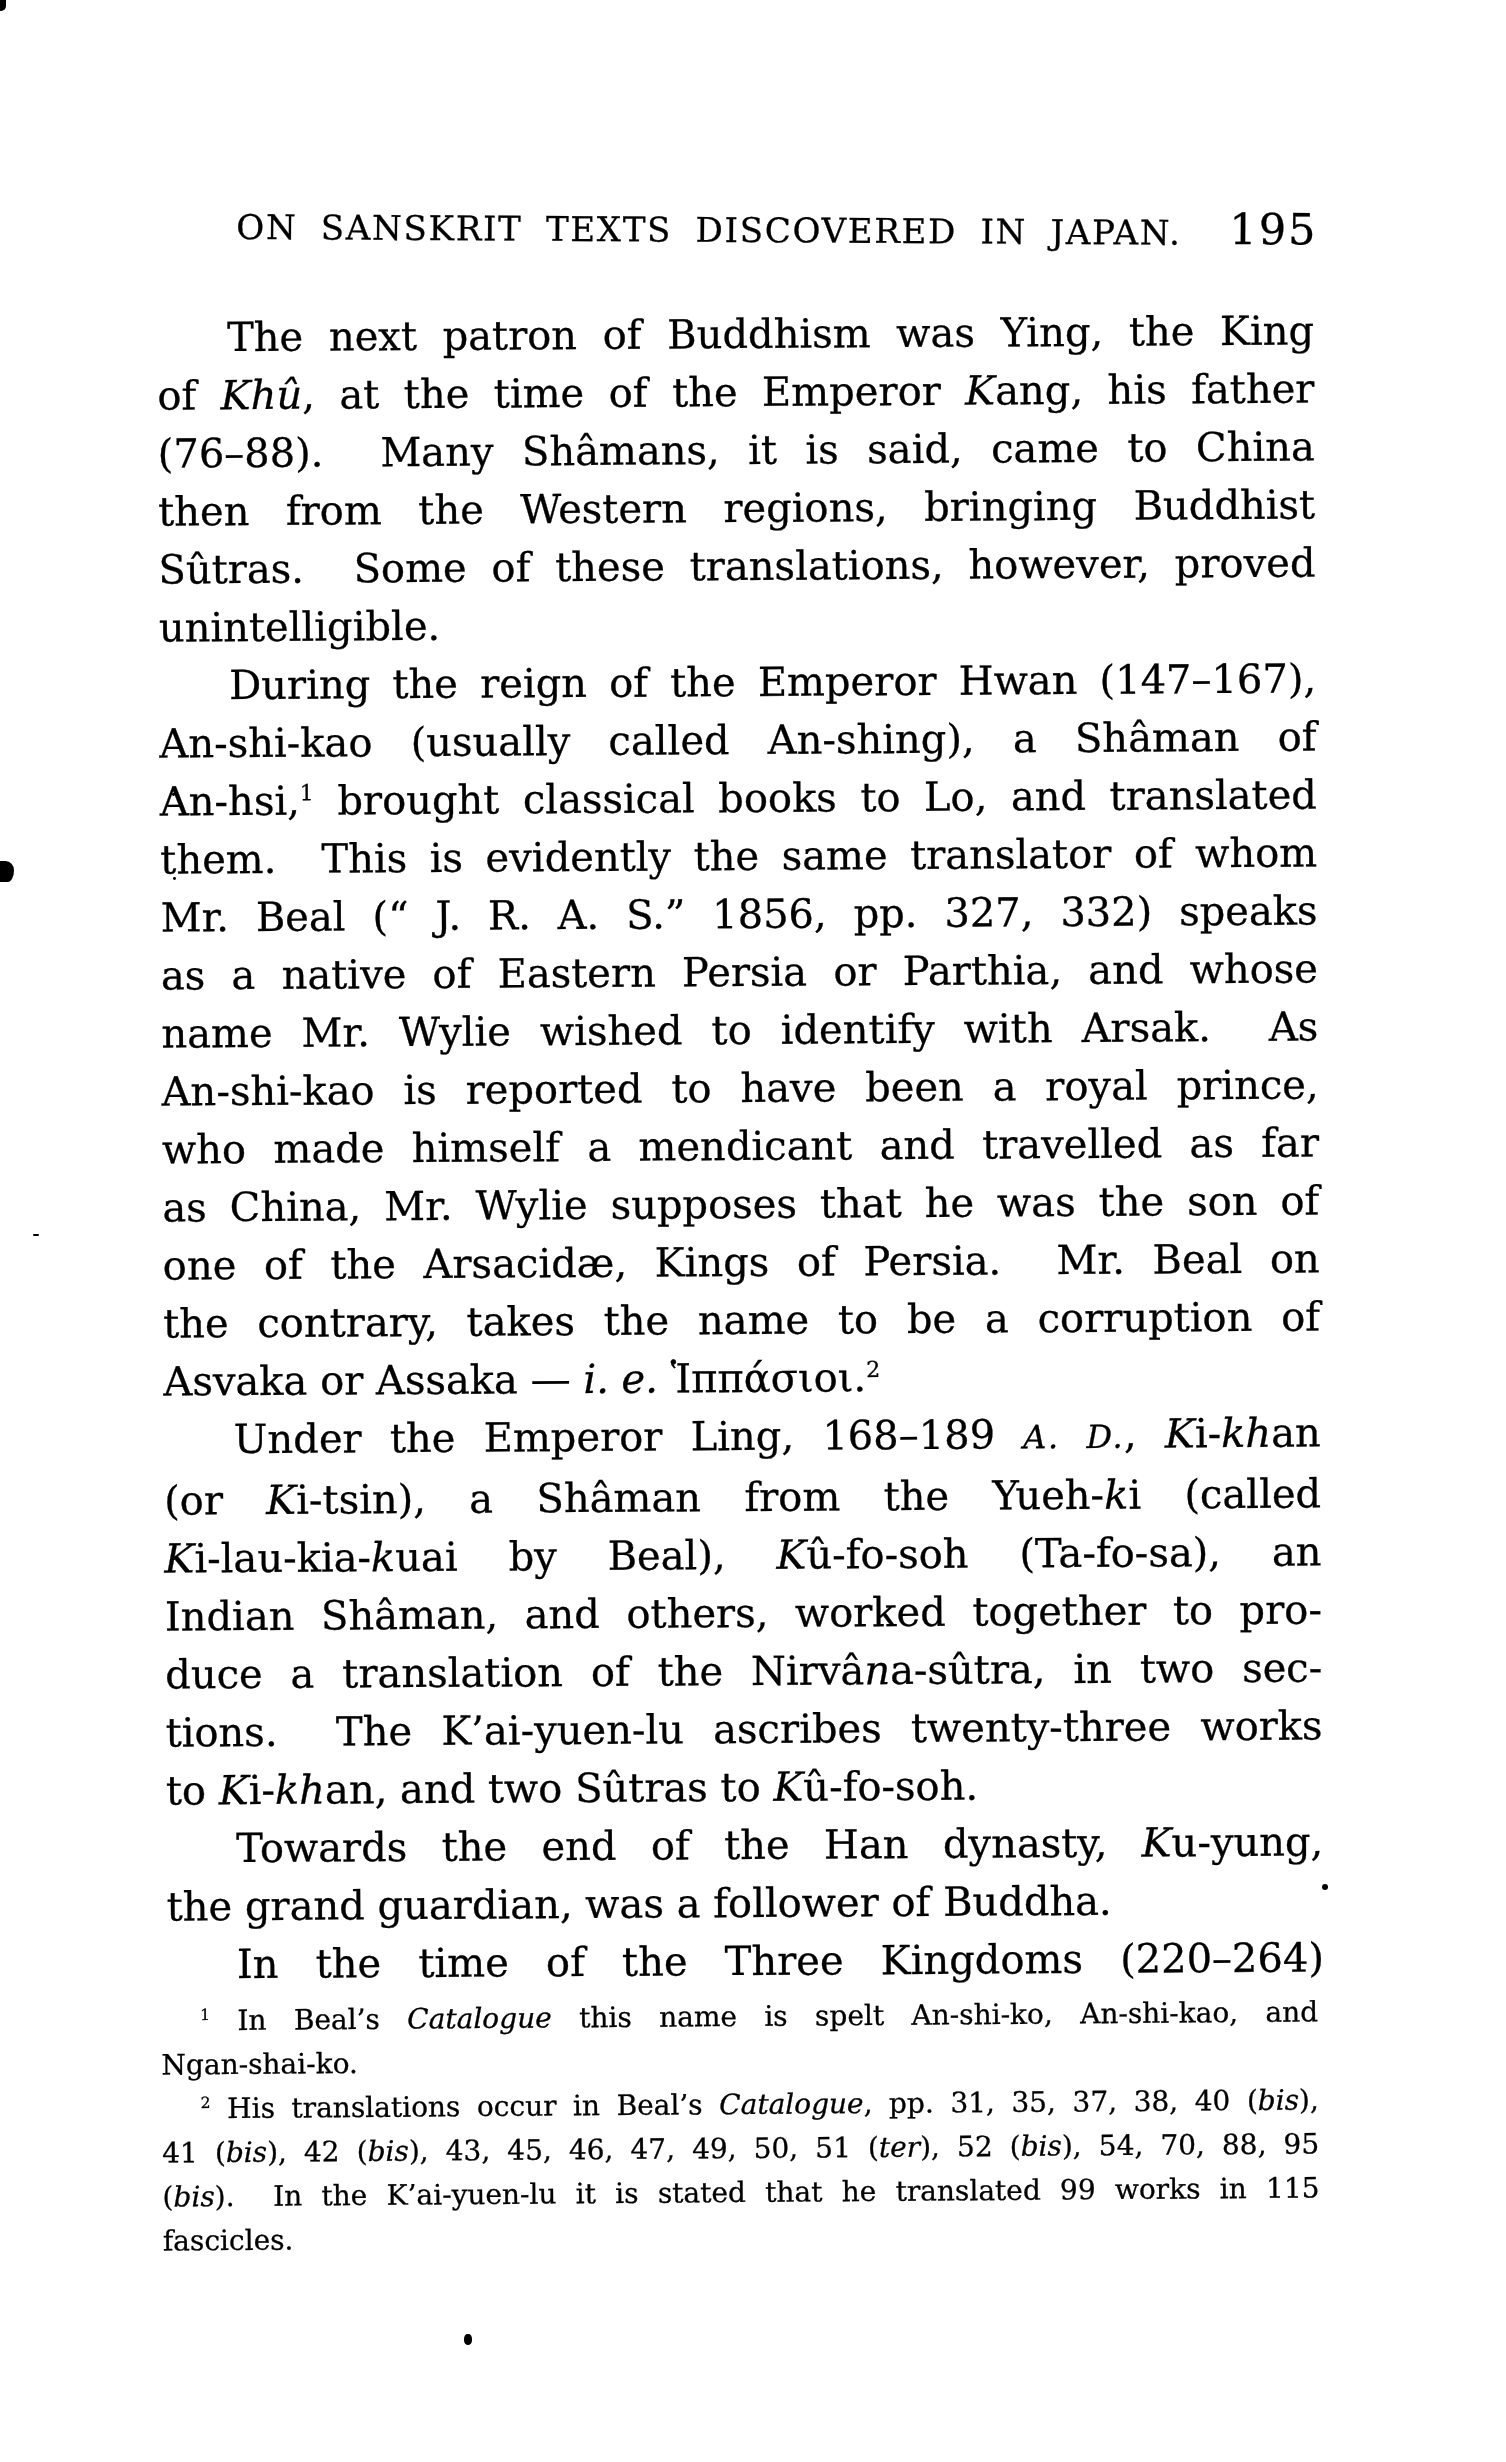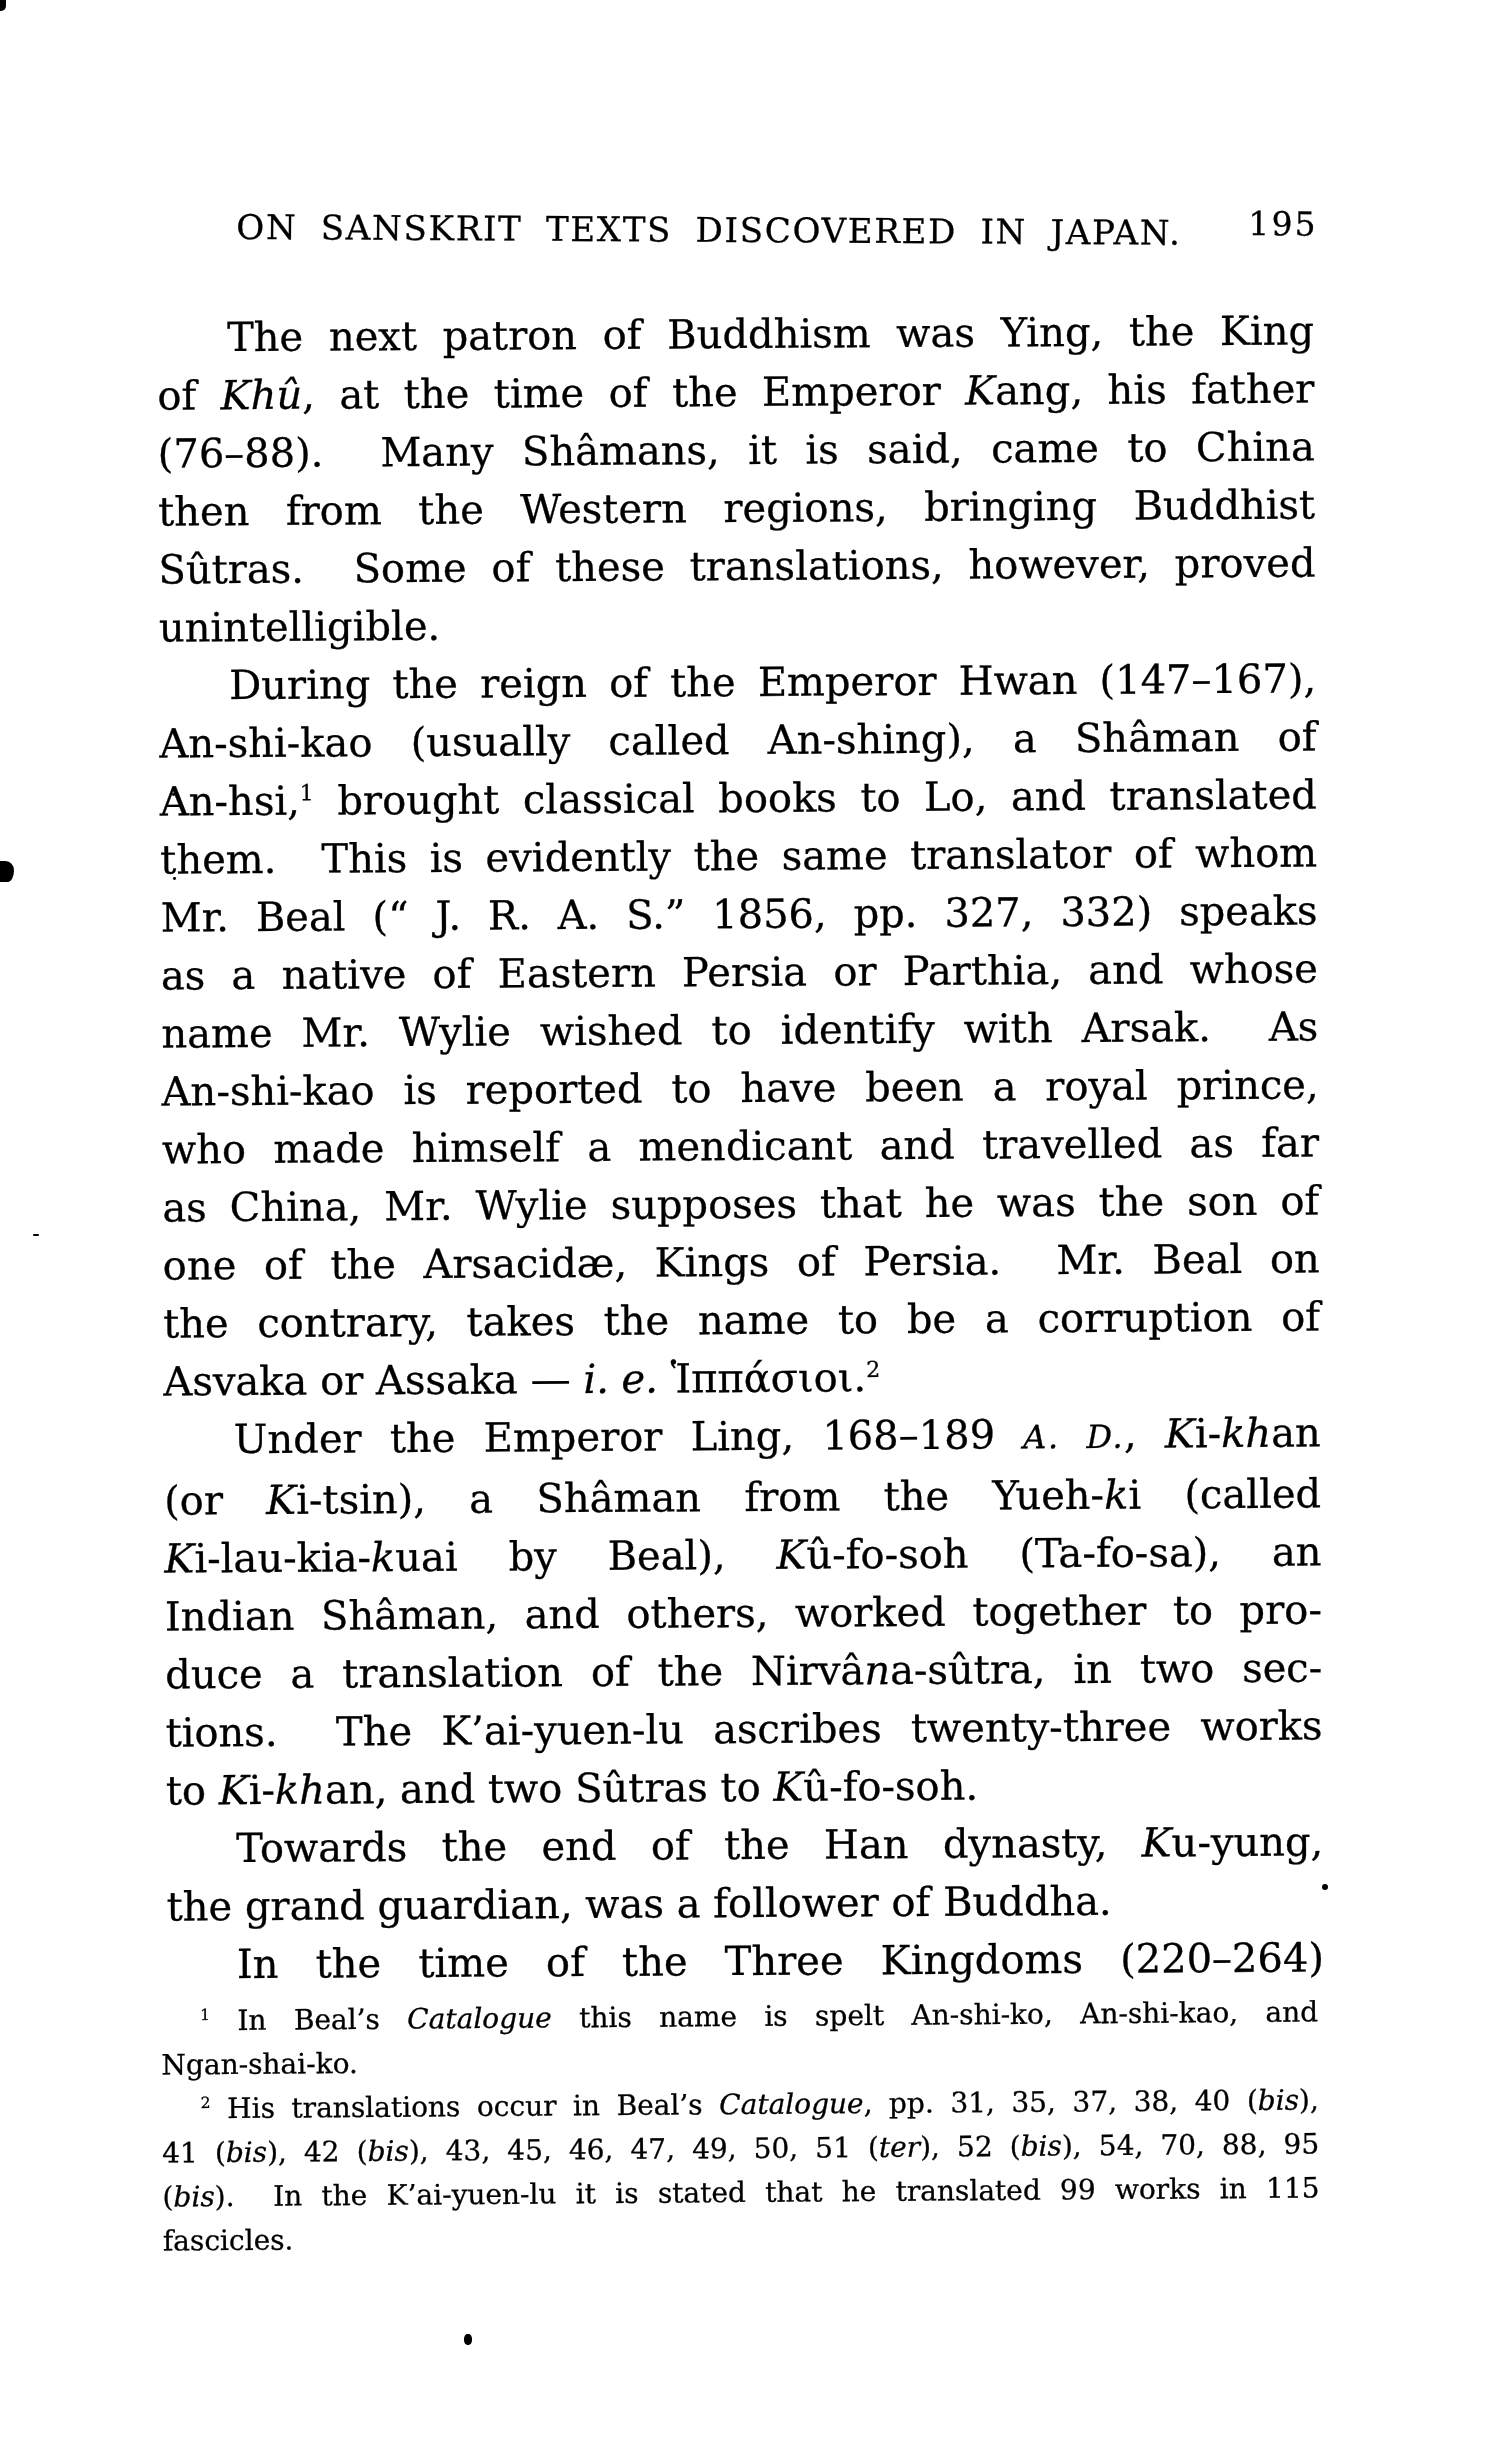--- a/index.html
+++ b/index.html
@@ -29,21 +29,21 @@
     font-size: 34px;
     line-height: 46px;
     letter-spacing: 1.7px;
     word-spacing: 11px;
     white-space: nowrap;
   }
   .page-number {
     position: absolute;
     right: 1.4px;
     top: -5.6px;
-    font-size: 33px;
+    font-size: 43px;
     letter-spacing: 2.1px;
   }
   
   .body-text {
     position: absolute;
     left: 162px;
     top: 305px;
     width: 1157px;
     font-size: 40px;
     line-height: 58px;

